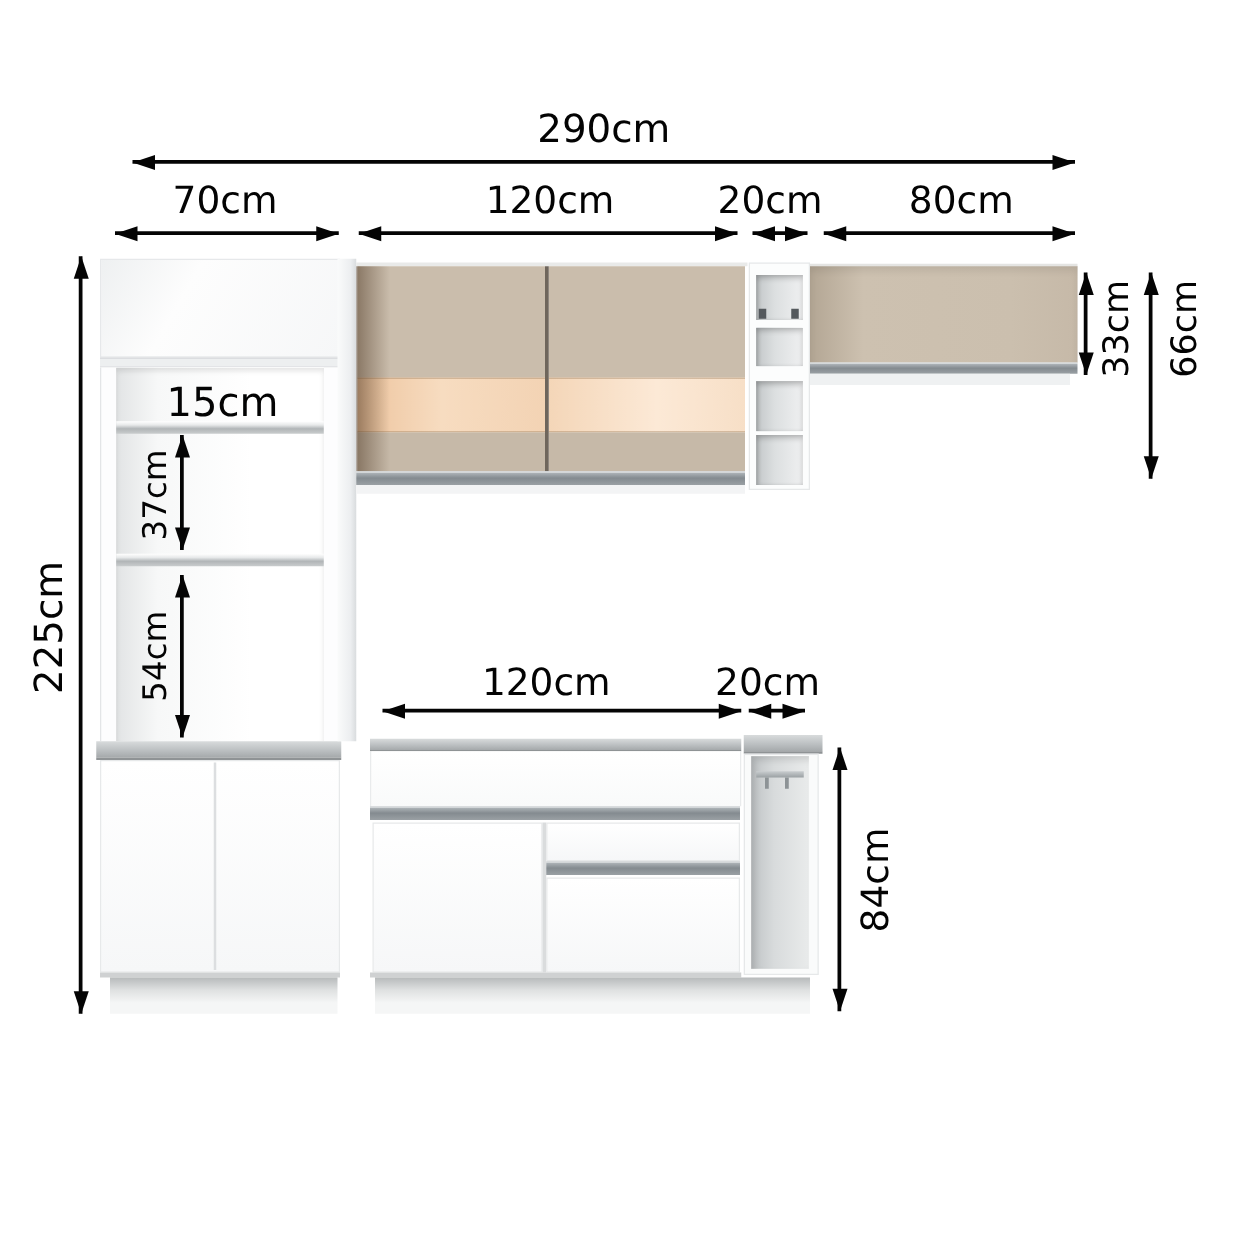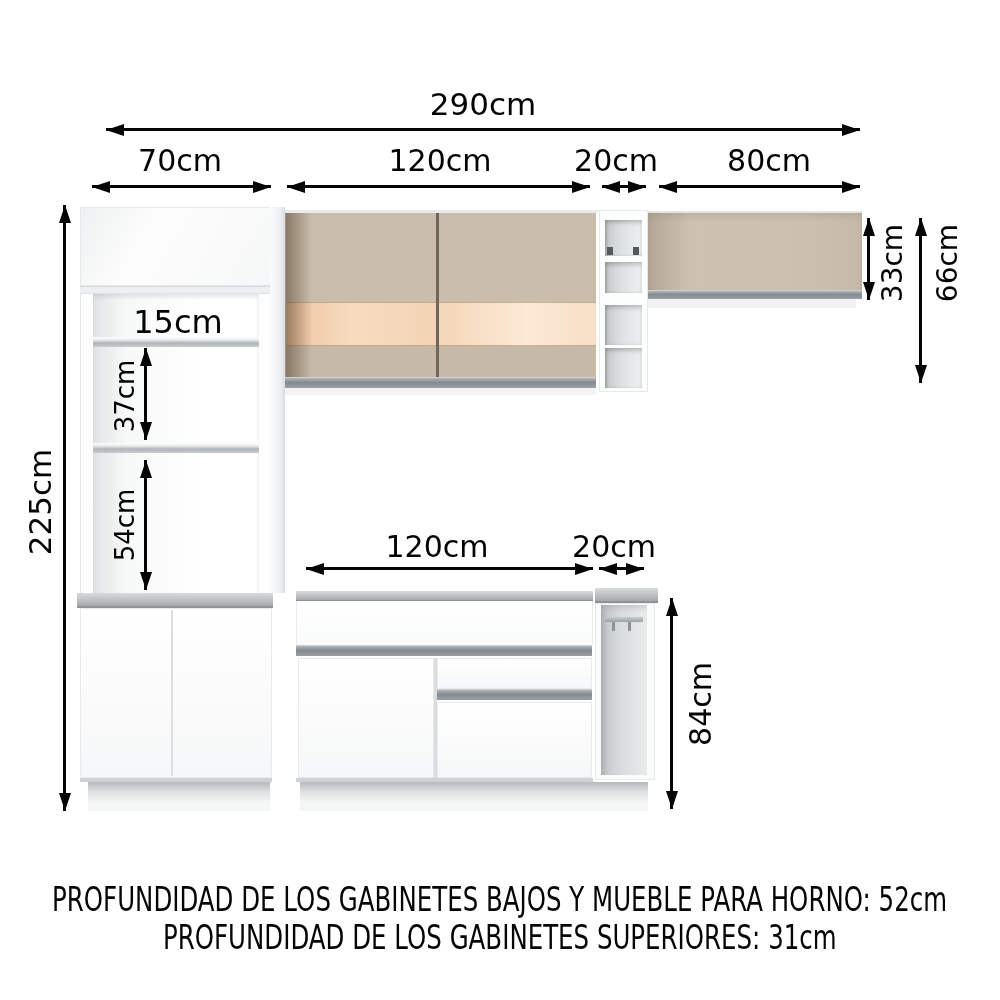--- a/index.html
+++ b/index.html
@@ -145,20 +145,14 @@
 
   <div class="lbl" style="left:437px;top:547px;">120cm</div>
   <div class="ah" style="left:306px;top:567px;width:287px;"></div>
 
   <div class="lbl" style="left:614px;top:547px;">20cm</div>
   <div class="ah" style="left:599px;top:567px;width:45px;"></div>
 
   <div class="lbl vlbl" style="left:701px;top:704px;">84cm</div>
   <div class="av" style="left:670px;top:598px;height:211px;"></div>
 
-  <div class="footer-row" style="top:882px;">
-    <span class="footer-text">PROFUNDIDAD DE LOS GABINETES BAJOS Y MUEBLE PARA HORNO: 52cm</span>
-  </div>
-  <div class="footer-row" style="top:920px;">
-    <span class="footer-text">PROFUNDIDAD DE LOS GABINETES SUPERIORES: 31cm</span>
-  </div>
 
 </div>
 
 </body></html>

